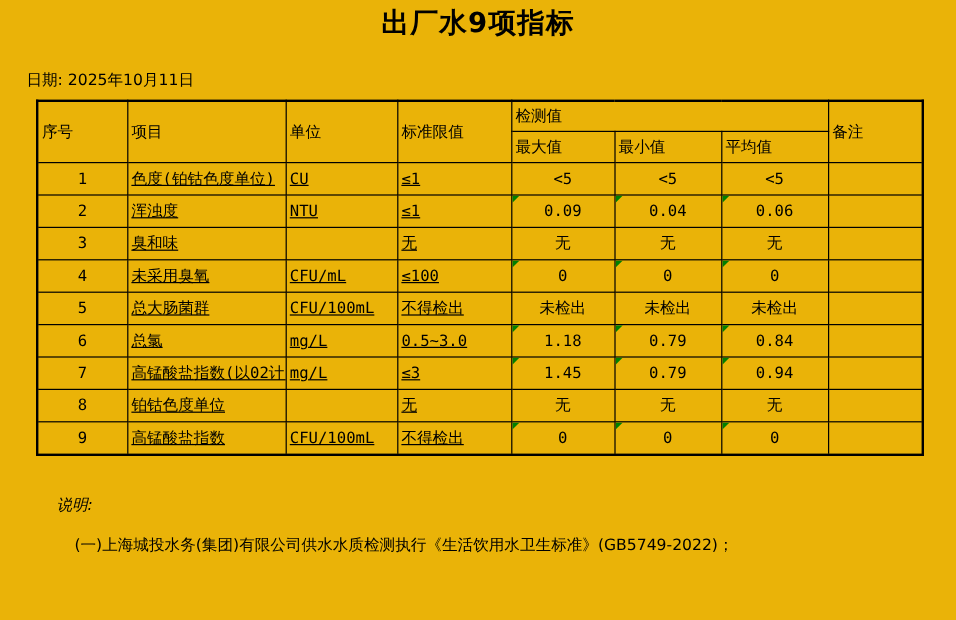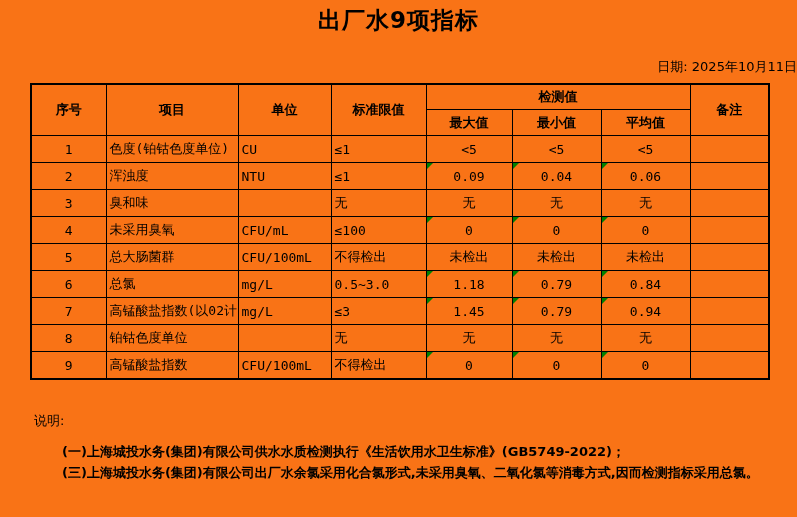--- a/index.html
+++ b/index.html
@@ -1,82 +1,81 @@
 <!DOCTYPE html>
 <html style="--flag-color: #008000;"><head>
 <meta charset="utf-8">
 <style>
   * { box-sizing: border-box; }
   html, body { margin: 0; padding: 0; background: #ffffff; }
   .page {
     position: relative;
     width: 797px;
     height: 517px;
-    background: #f97316;
+    background: #eab308;
     color: #000000;
     font-family: "DejaVu Sans", "Liberation Sans", sans-serif;
     overflow: hidden;
   }
   .title {
     margin: 0;
     padding-top: 6px;
     text-align: center;
     font-size: 23px;
     font-weight: bold;
     letter-spacing: 1px;
     line-height: 1.25;
   }
   .date-line {
-    margin: 23px 0 7px 34px;
+    margin: 23px 0 7px 22px;
     font-size: 13px;
-    text-align: right;
   }
   table.report {
     margin-left: 30px;
     width: 738px;
     border-collapse: collapse;
     table-layout: fixed;
     border: 2px solid #000000;
   }
   table.report th, table.report td {
     border: 1px solid #000000;
     font-size: 13px;
     padding: 1px 3px;
     overflow: hidden;
     white-space: nowrap;
   }
   table.report th {
-    font-weight: bold;
-    text-align: center;
+    font-weight: normal;
+    text-align: left;
     font-family: "DejaVu Sans", "Liberation Sans", sans-serif;
   }
   table.report td {
     font-family: "DejaVu Sans Mono", "DejaVu Sans", monospace;
   }
   thead tr { height: 26px; }
   tbody tr { height: 27px; }
   .cell-center { text-align: center; }
-  .cell-left { text-align: left; }
+  .cell-left { text-align: left; text-decoration: underline; }
   .flag-cell { position: relative; }
   .flag-cell::before {
     content: "";
     position: absolute;
     top: 0;
     left: 0;
     width: 0;
     height: 0;
     border-top: 6px solid var(--flag-color, #008000);
     border-right: 6px solid transparent;
   }
   .notes {
     margin: 32px 0 0 30px;
     font-size: 13px;
   }
-  .notes-label { margin: 4px; }
-  .note-items { margin-top: 14px; padding-left: 32px; font-weight: bold; }
+  .notes-label { margin: 17px; font-style: italic; }
+  .note-items { margin-top: 14px; padding-left: 32px; }
   .note-line { margin: 0 0 4px 0; line-height: 1.3; white-space: nowrap; }
 </style>
 </head>
 <body>
 
 <div class="page">
 
   <h1 class="title">出厂水9项指标</h1>
 
   <div class="date-line">日期:  2025年10月11日</div>
@@ -198,17 +197,16 @@
           <td class="cell-center flag-cell">0</td>
           <td class="cell-center"></td>
         </tr>
       </tbody>
   </table>
 
   <div class="notes">
     <p class="notes-label">说明:</p>
     <div class="note-items">
       <p class="note-line">(一)上海城投水务(集团)有限公司供水水质检测执行《生活饮用水卫生标准》(GB5749-2022)；</p>
-      <p class="note-line">(三)上海城投水务(集团)有限公司出厂水余氯采用化合氯形式,未采用臭氧、二氧化氯等消毒方式,因而检测指标采用总氯。</p>
     </div>
   </div>
 
 </div>
 
 </body></html>

